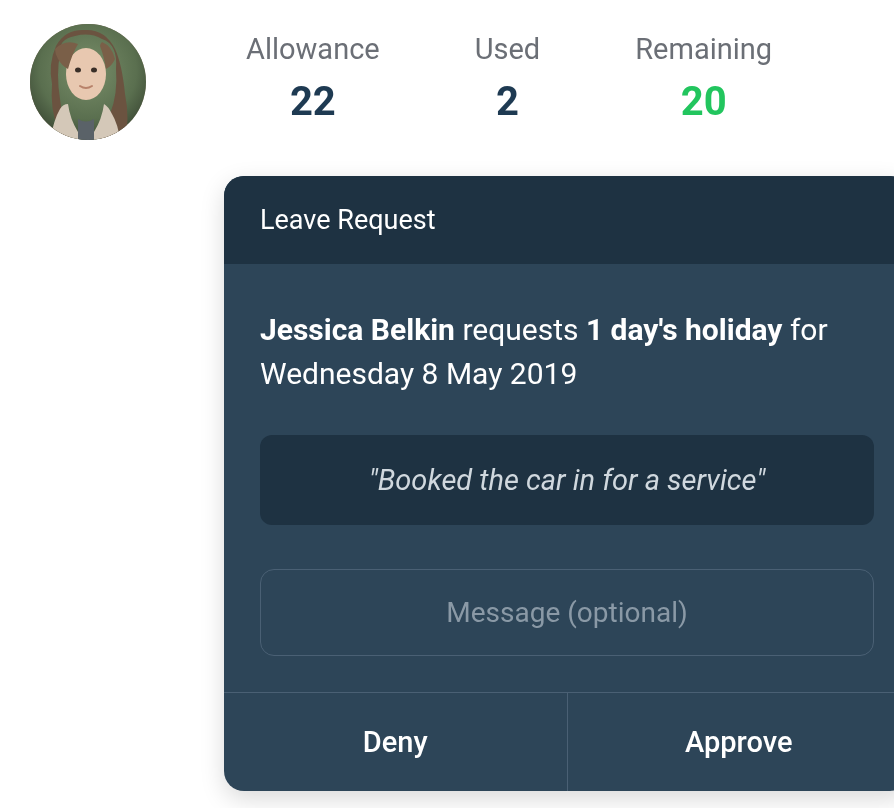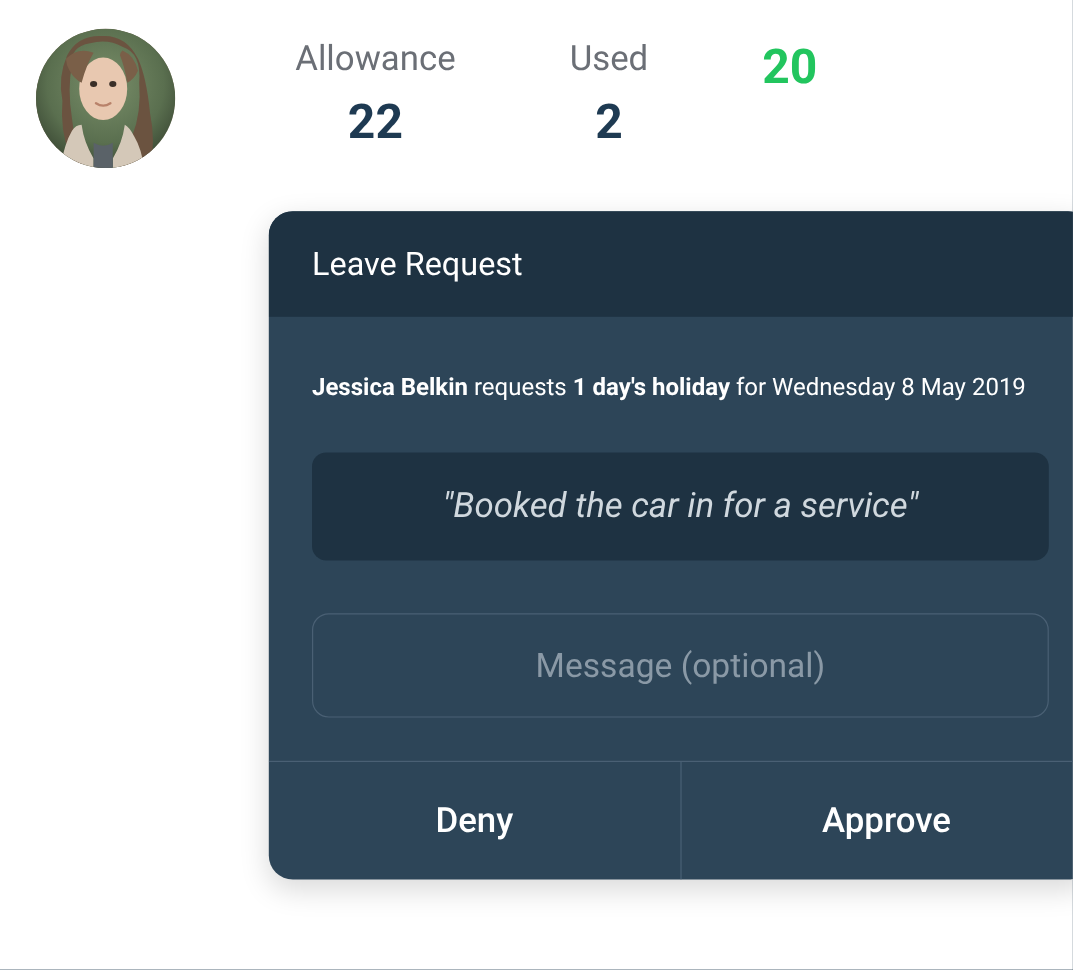--- a/index.html
+++ b/index.html
@@ -76,21 +76,21 @@
     .card-title {
       color: #fff;
       font-size: 27px;
       font-weight: 400;
     }
     .card-body {
       padding: 44px 36px 36px 36px;
     }
     .request-text {
       color: #fff;
-      font-size: 20px;
+      font-size: 30px;
       line-height: 1.45;
       font-weight: 400;
     }
     .request-text .bold {
       font-weight: 700;
     }
     .quote-box {
       background: #1e3242;
       border-radius: 12px;
       padding: 28px 30px;
@@ -167,20 +167,21 @@
   <div class="stats">
     <div class="stat">
       <div class="stat-label">Allowance</div>
       <div class="stat-value">22</div>
     </div>
     <div class="stat">
       <div class="stat-label">Used</div>
       <div class="stat-value">2</div>
     </div>
     <div class="stat">
+      <div class="stat-label">Remaining</div>
       <div class="stat-value remaining">20</div>
     </div>
   </div>
 </div>
 
 <div class="card">
   <div class="card-header">
     <div class="card-title">Leave Request</div>
   </div>
   <div class="card-body">

